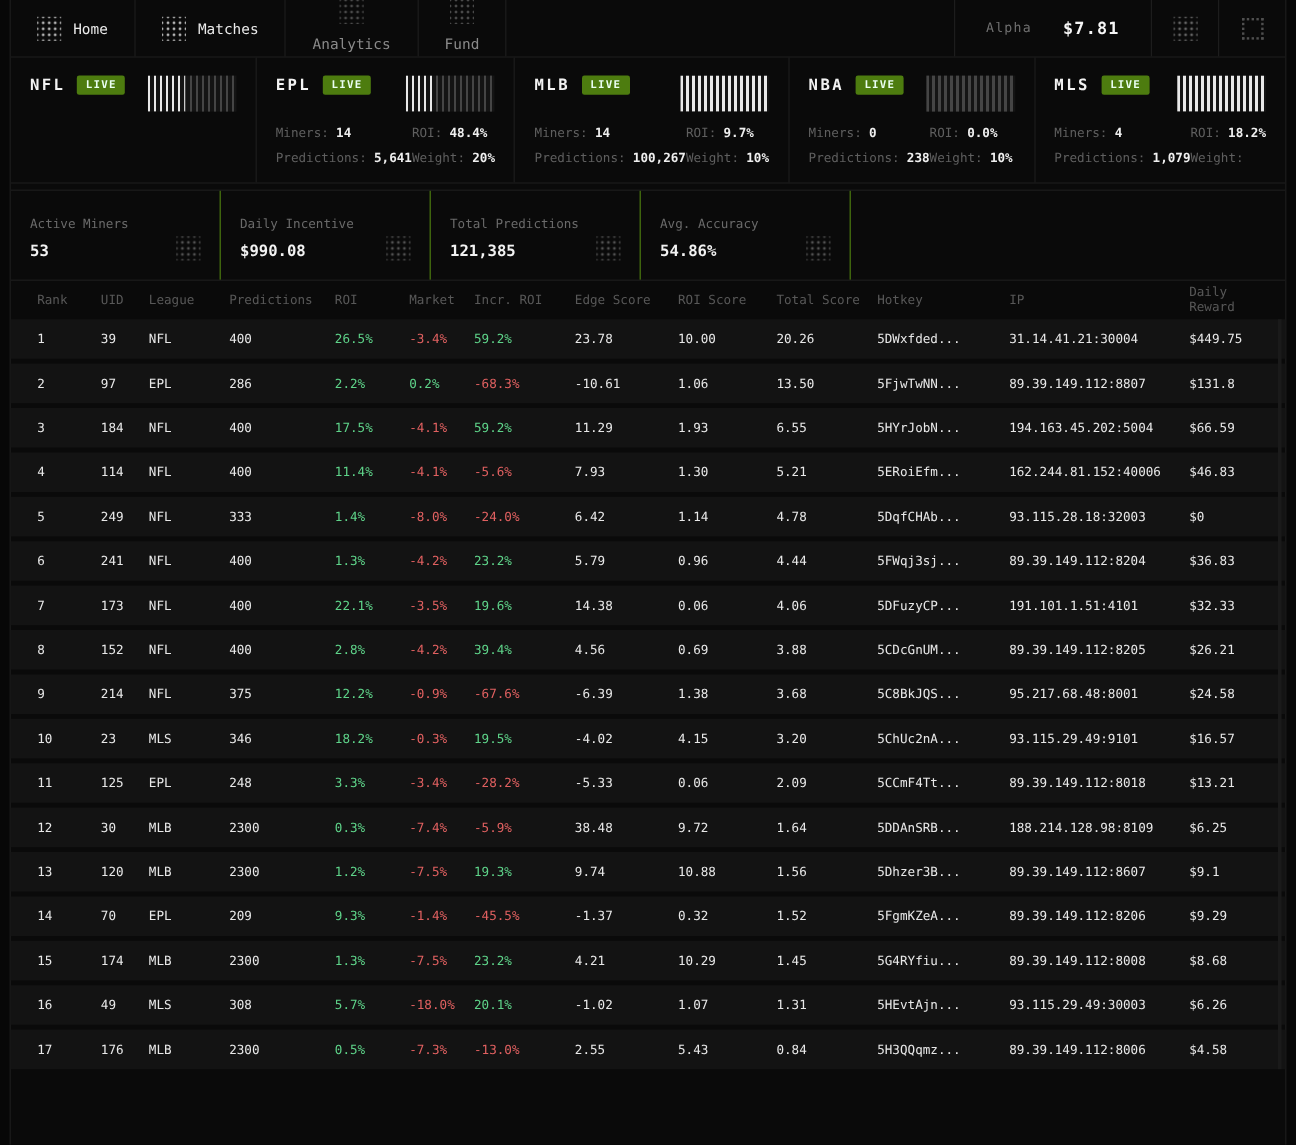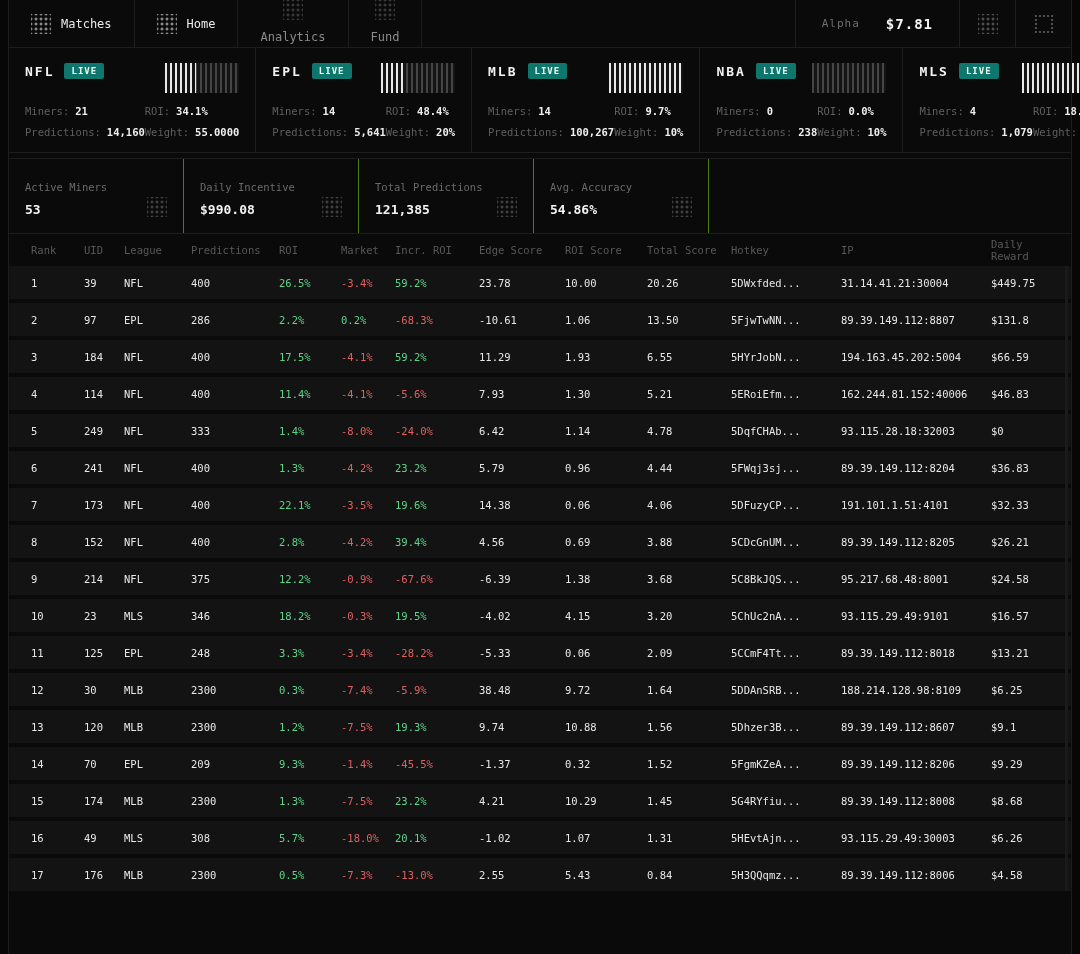--- a/index.html
+++ b/index.html
@@ -28,21 +28,21 @@
     background-size:5px 5px; background-position:center; }
   .dotsquare { display:inline-block; width:18px; height:18px; border:2px dotted #7d7d7d; opacity:.6; }
 
   
   .league-row { display:grid; grid-template-columns:repeat(5,1fr); border-bottom:1px solid #1d1d1d; }
   .league-card { padding:15px 16px 14px 16px; border-right:1px solid #1d1d1d; min-height:90px; cursor:pointer; }
   .league-card:last-child { border-right:none; }
   .league-head { display:flex; align-items:flex-start; justify-content:space-between; margin-bottom:12px; }
   .league-title-group { display:flex; align-items:center; gap:10px; }
   .league-name { font-weight:bold; font-size:13px; letter-spacing:2px; color:#f2f2f2; }
-  .live-badge { background:#0f766e; color:#eafff2; font-size:9px; font-weight:bold; letter-spacing:1px; padding:3px 7px; border-radius:2px; }
+  .live-badge { background:#4d7c0f; color:#eafff2; font-size:9px; font-weight:bold; letter-spacing:1px; padding:3px 7px; border-radius:2px; }
   .barcode { position:relative; width:74px; height:30px; overflow:hidden;
     background:repeating-linear-gradient(90deg,#454545 0 2px,#141414 2px 5px); }
   .barcode .fill { position:absolute; left:0; top:0; bottom:0;
     background:repeating-linear-gradient(90deg,#e9e9e9 0 2px,#141414 2px 5px); }
   .league-stats { display:grid; grid-template-columns:1.2fr 1fr; row-gap:9px; font-size:10.5px; }
   .league-stats .k { color:#5f5f5f; }
   .league-stats .v { color:#efefef; font-weight:bold; margin-left:6px; }
 
   
   .stats-row { display:flex; border-bottom:1px solid #1d1d1d; margin-top:5px; border-top:1px solid #1d1d1d; }
@@ -72,25 +72,25 @@
   .scrollbar-track { position:absolute; right:3px; top:0; bottom:0; width:3px; background:#1a1a1a; }
 </style>
 </head>
 <body>
 
 <div class="frame">
 
   <div class="topnav">
     <div class="nav-item active">
       <span class="dotgrid"></span>
-      <span>Matches</span>
+      <span>Home</span>
     </div>
     <div class="nav-item active">
       <span class="dotgrid"></span>
-      <span>Home</span>
+      <span>Matches</span>
     </div>
     <div class="nav-item dim">
       <span class="dotgrid"></span>
       <span>Analytics</span>
     </div>
     <div class="nav-item dim">
       <span class="dotgrid"></span>
       <span>Fund</span>
     </div>
     <div class="nav-spacer"></div>
@@ -109,26 +109,20 @@
   <div class="league-row" id="league-row">
       <div class="league-card">
         <div class="league-head">
           <div class="league-title-group">
             <span class="league-name">NFL</span>
             <span class="live-badge">LIVE</span>
           </div>
           <div class="barcode">
             <div class="fill" style="width: 42%;"></div>
           </div>
-        </div>
-        <div class="league-stats">
-          <div class="stat"><span class="k">Miners:</span><span class="v">21</span></div>
-          <div class="stat"><span class="k">ROI:</span><span class="v">34.1%</span></div>
-          <div class="stat"><span class="k">Predictions:</span><span class="v">14,160</span></div>
-          <div class="stat"><span class="k">Weight:</span><span class="v">55.0000</span></div>
         </div>
       </div>
       <div class="league-card">
         <div class="league-head">
           <div class="league-title-group">
             <span class="league-name">EPL</span>
             <span class="live-badge">LIVE</span>
           </div>
           <div class="barcode">
             <div class="fill" style="width: 30%;"></div>

